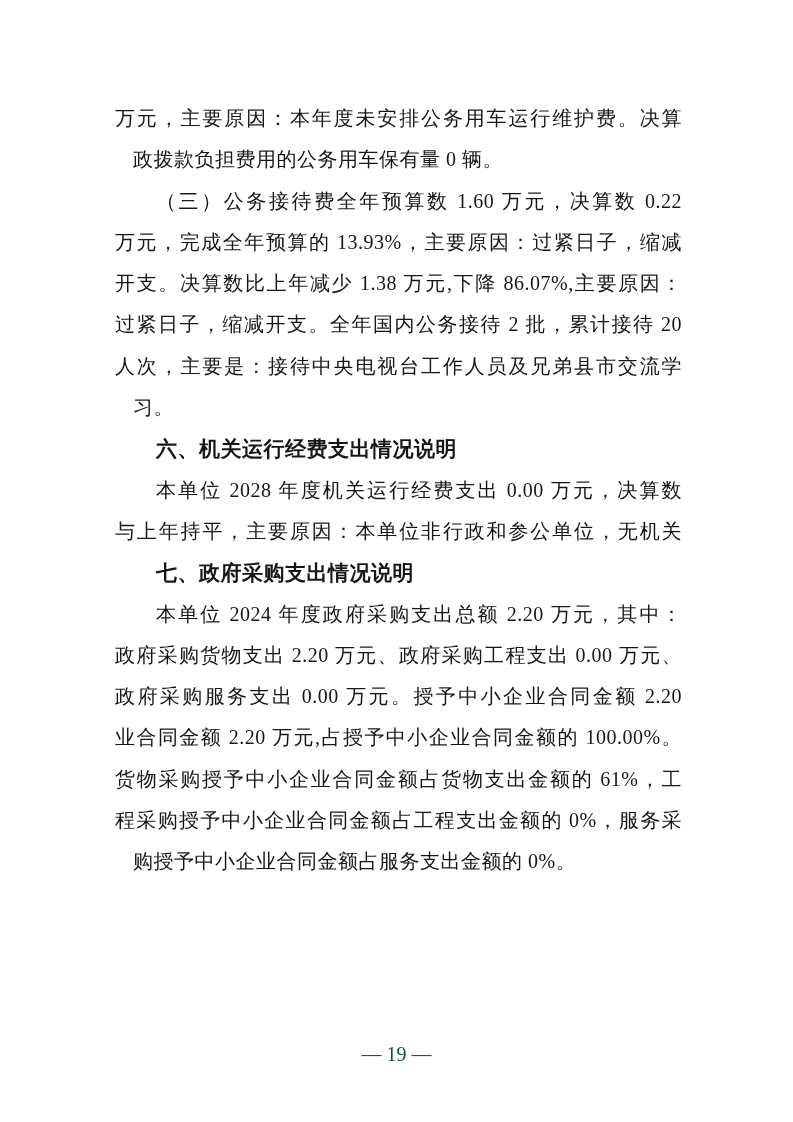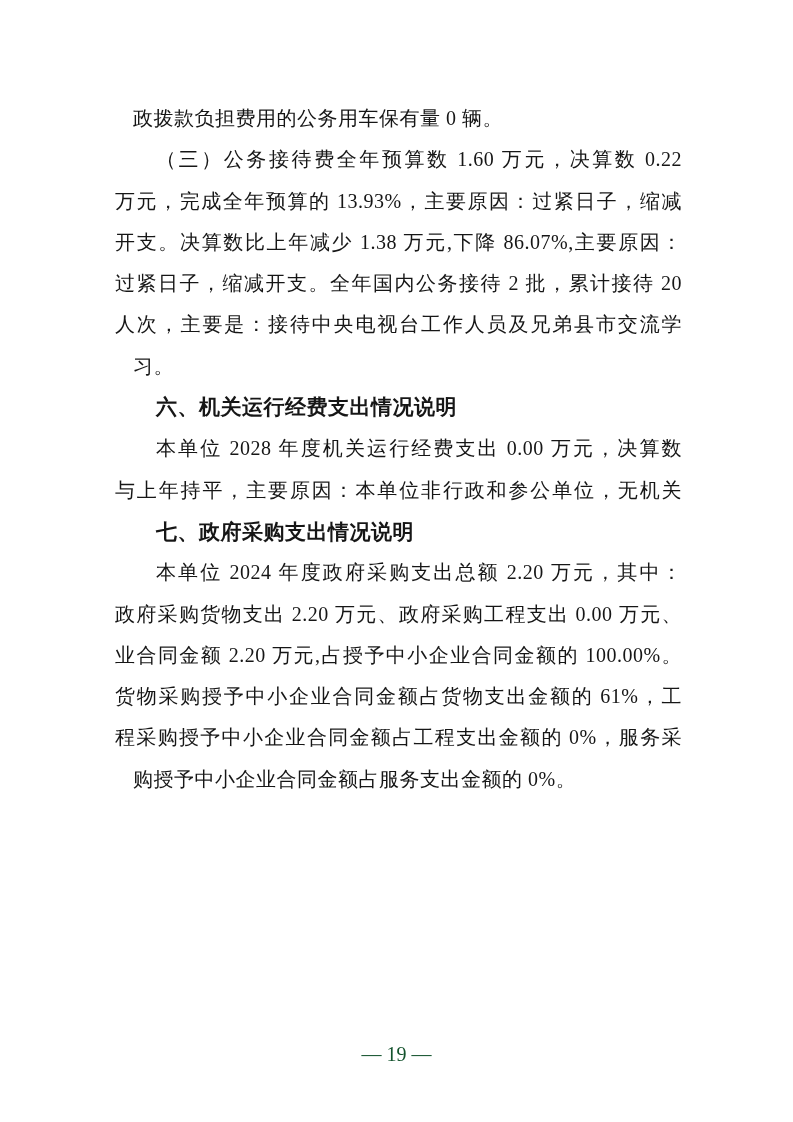--- a/index.html
+++ b/index.html
@@ -58,44 +58,46 @@
     color: #14532d;
   }
 </style>
 </head>
 <body>
 
 <div class="page">
   <main class="content">
 
     <section>
+      <div class="ln">万元，主要原因：本年度未安排公务用车运行维护费。决算</div>
       <div class="ln end">政拨款负担费用的公务用车保有量 0 辆。</div>
     </section>
 
     <section>
       <div class="ln ind">（三）公务接待费全年预算数 1.60 万元，决算数 0.22</div>
       <div class="ln">万元，完成全年预算的 13.93%，主要原因：过紧日子，缩减</div>
       <div class="ln">开支。决算数比上年减少 1.38 万元,下降 86.07%,主要原因：</div>
       <div class="ln">过紧日子，缩减开支。全年国内公务接待 2 批，累计接待 20</div>
       <div class="ln">人次，主要是：接待中央电视台工作人员及兄弟县市交流学</div>
       <div class="ln end">习。</div>
     </section>
 
-    <h2 class="hd ind" style="margin:0;font-family:Liberation Serif, serif;">六、机关运行经费支出情况说明</h2>
+    <h2 class="hd ind" style="margin:0;">六、机关运行经费支出情况说明</h2>
 
     <section>
       <div class="ln ind">本单位 2028 年度机关运行经费支出 0.00 万元，决算数</div>
       <div class="ln">与上年持平，主要原因：本单位非行政和参公单位，无机关</div>
     </section>
 
     <h2 class="hd ind" style="margin:0;">七、政府采购支出情况说明</h2>
 
     <section>
       <div class="ln ind">本单位 2024 年度政府采购支出总额 2.20 万元，其中：</div>
       <div class="ln">政府采购货物支出 2.20 万元、政府采购工程支出 0.00 万元、</div>
+      <div class="ln">政府采购服务支出 0.00 万元。授予中小企业合同金额 2.20</div>
       <div class="ln">业合同金额 2.20 万元,占授予中小企业合同金额的 100.00%。</div>
       <div class="ln">货物采购授予中小企业合同金额占货物支出金额的 61%，工</div>
       <div class="ln">程采购授予中小企业合同金额占工程支出金额的 0%，服务采</div>
       <div class="ln end">购授予中小企业合同金额占服务支出金额的 0%。</div>
     </section>
 
   </main>
 
   <footer class="footer">
     <span>— 19 —</span>

